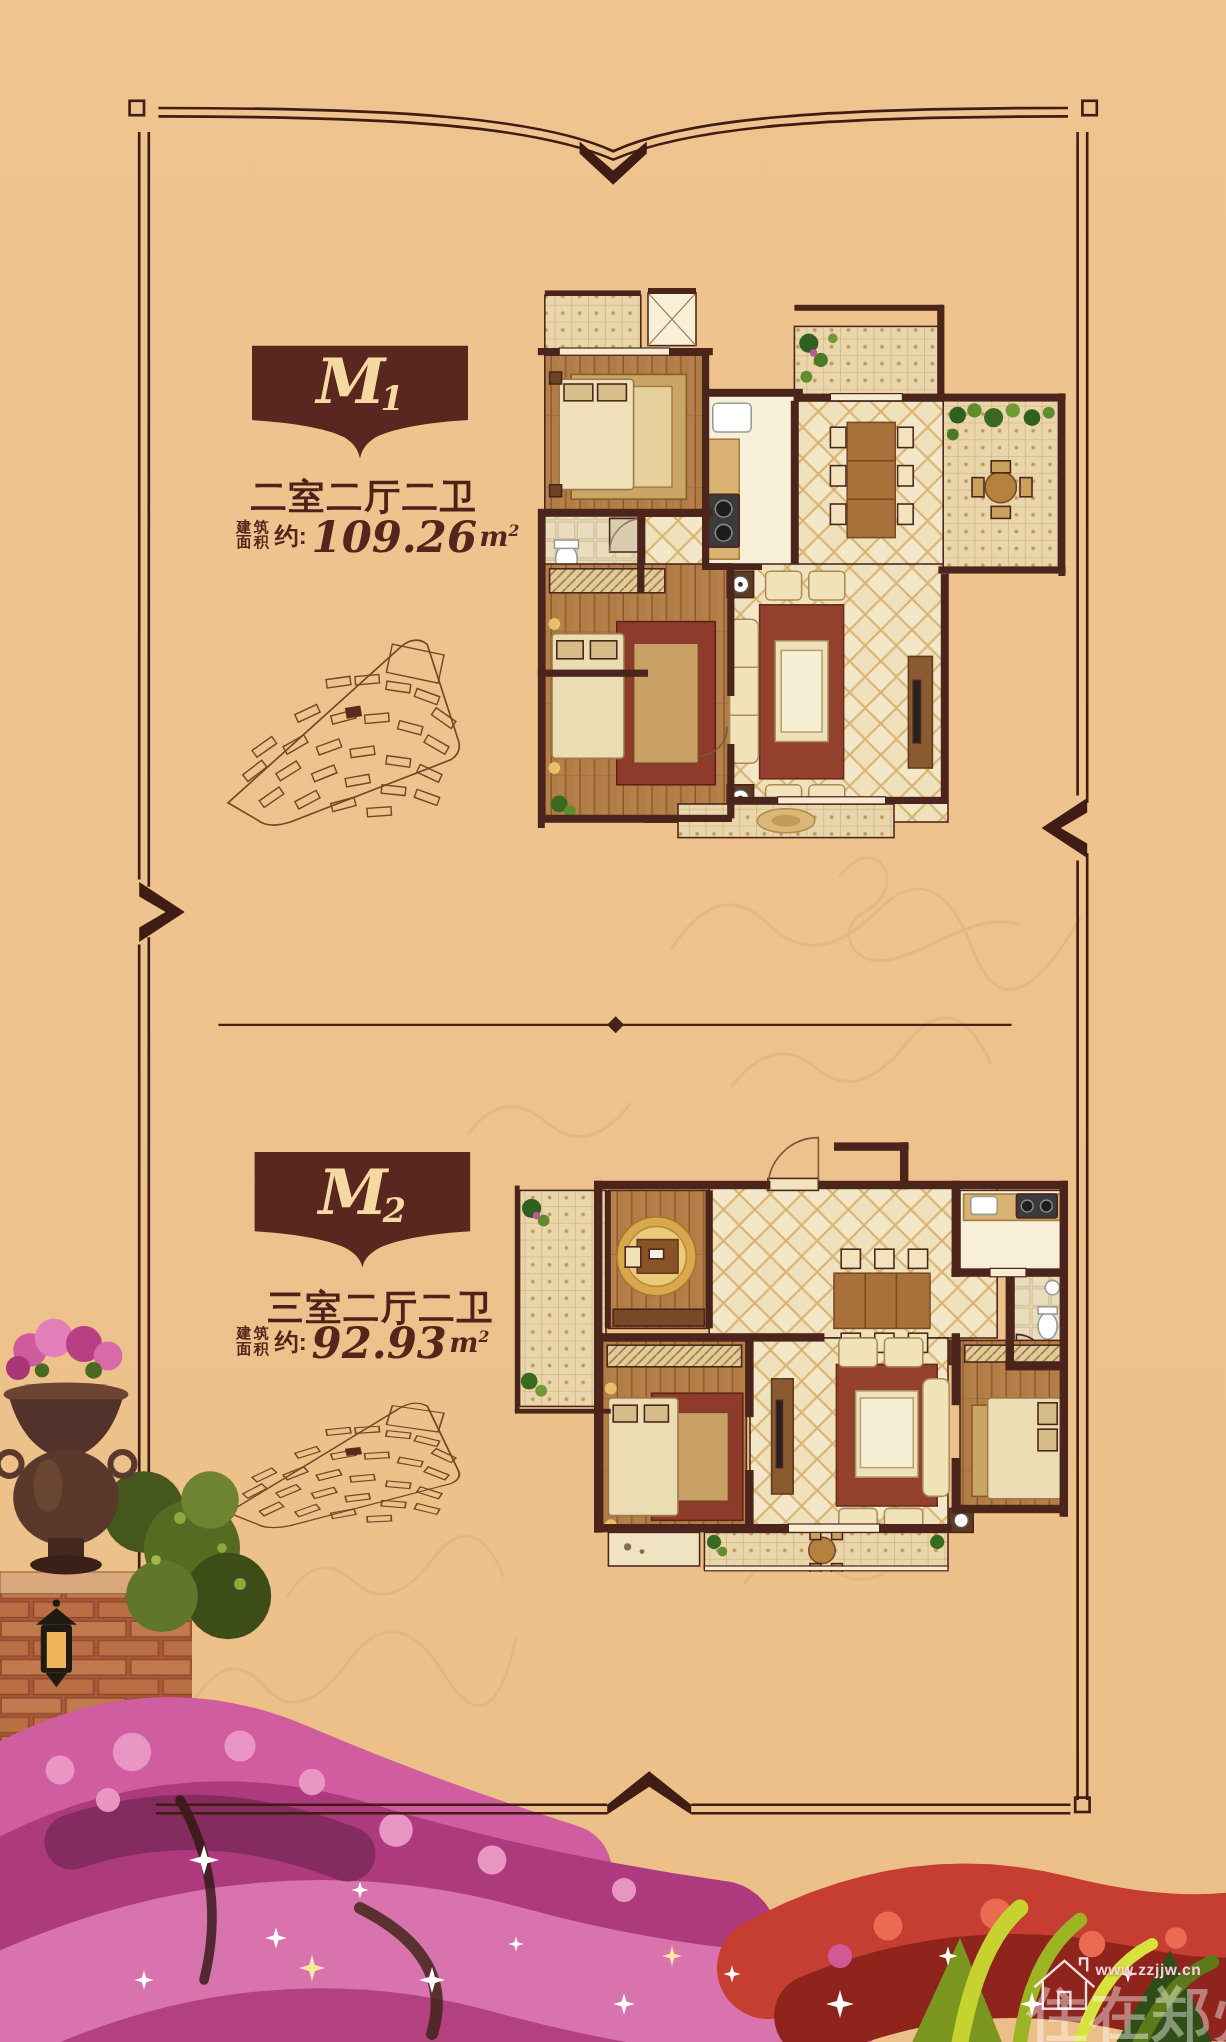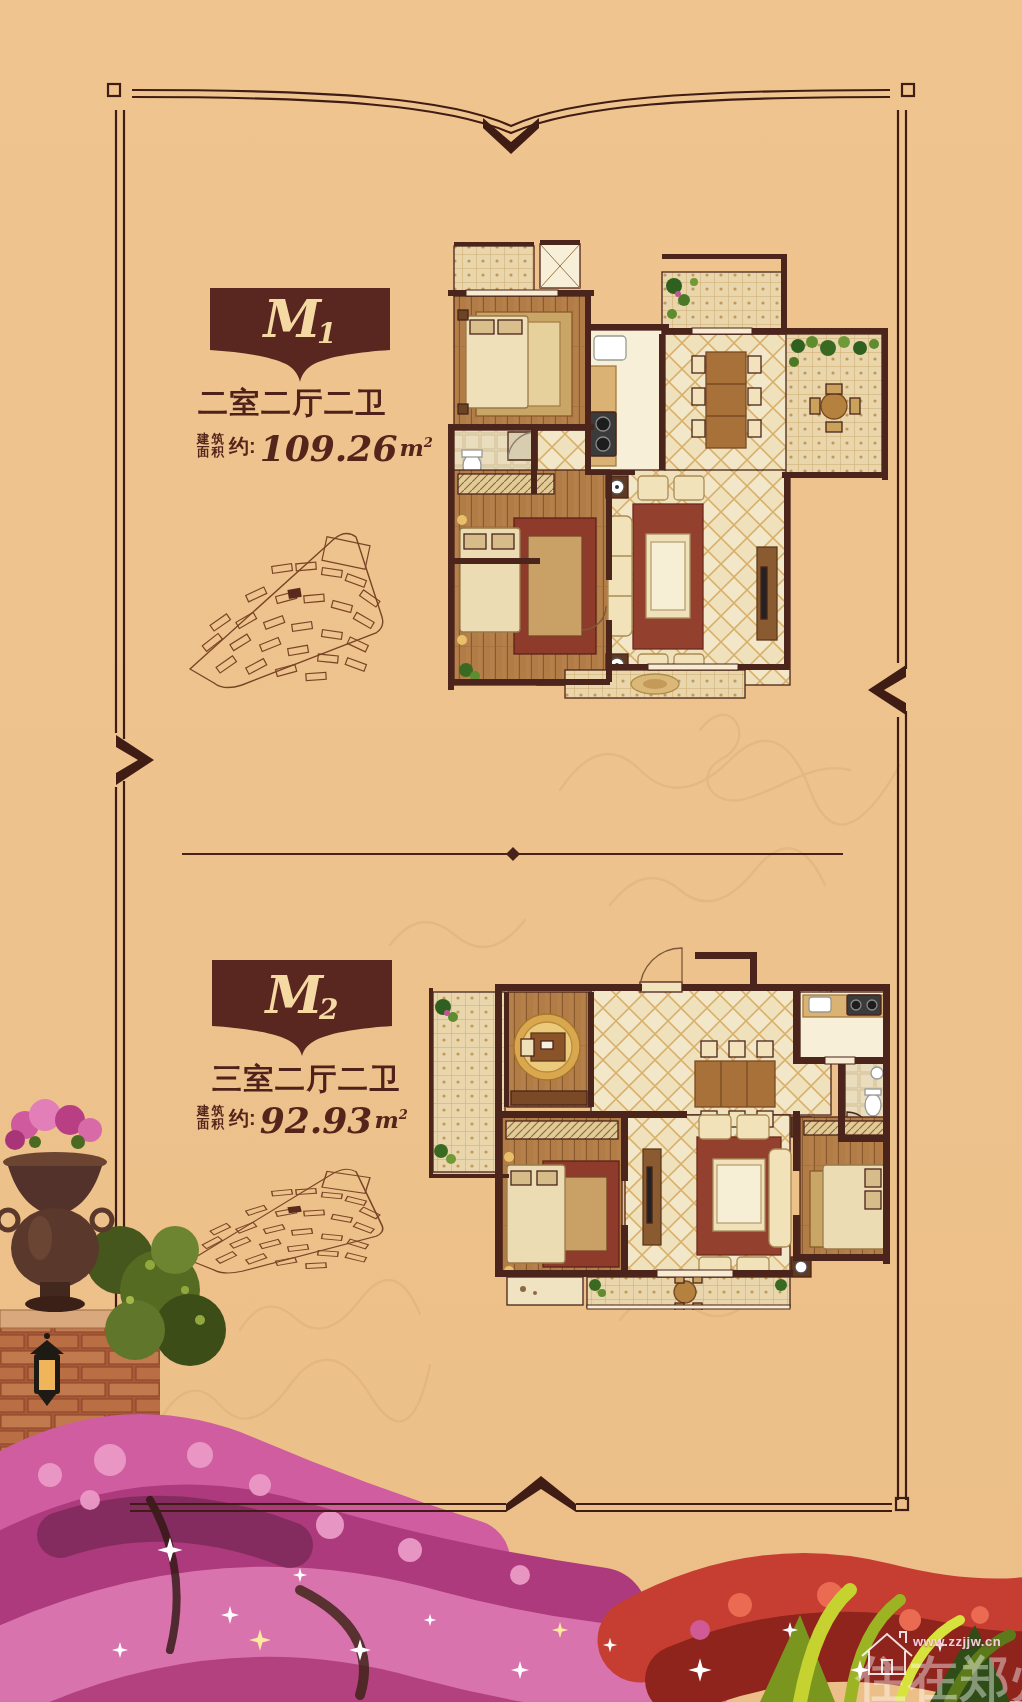--- a/index.html
+++ b/index.html
@@ -9,21 +9,21 @@
   .abs{position:absolute;}
   svg{display:block;}
   
   .badge{position:absolute;width:180px;height:100px;}
   .badge svg{position:absolute;left:0;top:0;}
   .badge-text{position:absolute;left:0;top:2px;width:100%;height:58px;text-align:center;
     color:#f5d9a2;font-family:"DejaVu Serif",serif;font-style:italic;font-weight:700;}
   .badge-letter{font-size:52px;line-height:58px;}
   .badge-number{font-size:28px;line-height:58px;vertical-align:-6px;margin-left:-4px;}
   
-  .layout-label{position:absolute;margin:1px;color:#4e221b;font-size:30px;font-weight:800;
+  .layout-label{position:absolute;margin:12px;color:#4e221b;font-size:30px;font-weight:800;
     letter-spacing:1.5px;white-space:nowrap;}
   .area-line{position:absolute;display:flex;align-items:center;color:#54251b;white-space:nowrap;}
   .area-stack{display:flex;flex-direction:column;font-size:12.5px;line-height:13px;font-weight:700;
     letter-spacing:2px;margin-right:3px;padding-bottom:4px;}
   .area-approx{font-size:20px;font-weight:800;padding-bottom:4px;margin-right:4px;}
   .area-value{font-family:"DejaVu Serif",serif;font-style:italic;font-weight:700;font-size:36px;
     line-height:36px;}
   .area-unit{font-family:"DejaVu Serif",serif;font-style:italic;font-weight:700;font-size:23px;
     padding-bottom:2px;margin-left:2px;}
   .area-unit sup{font-size:13px;}

